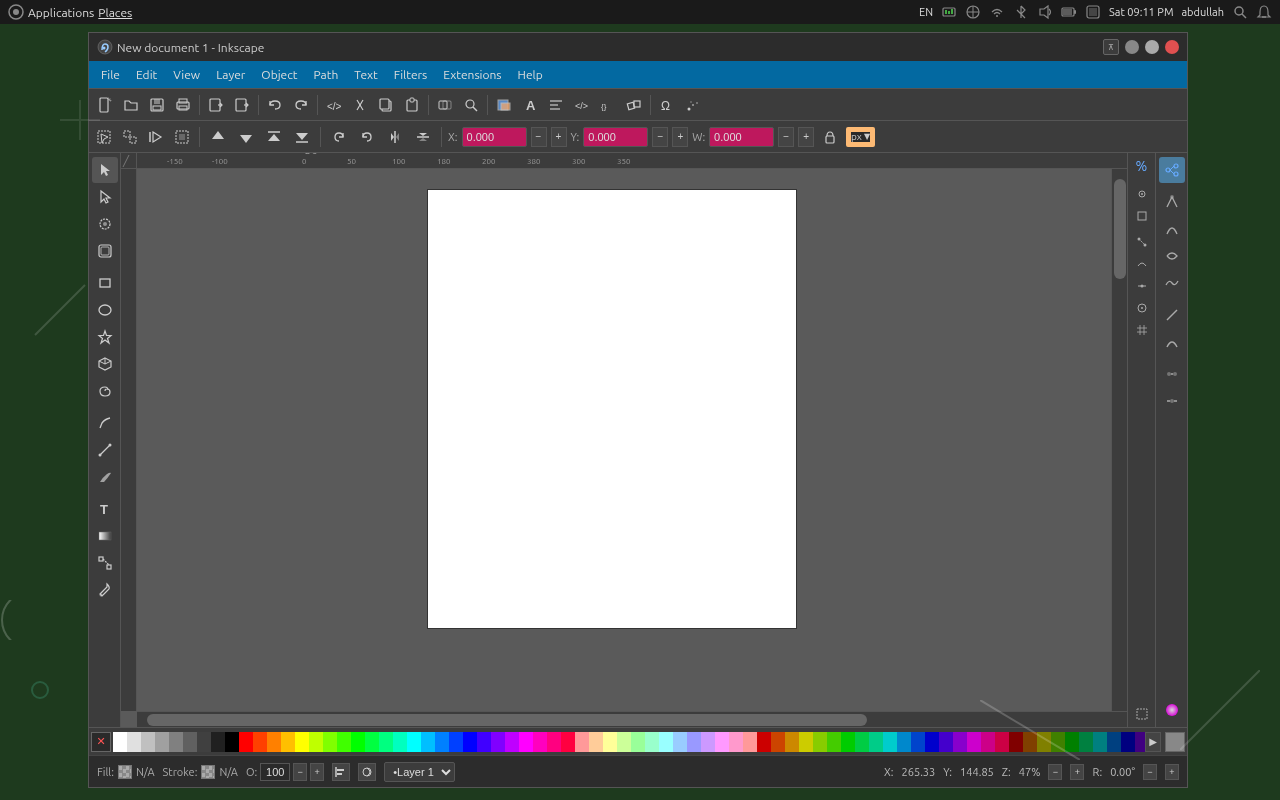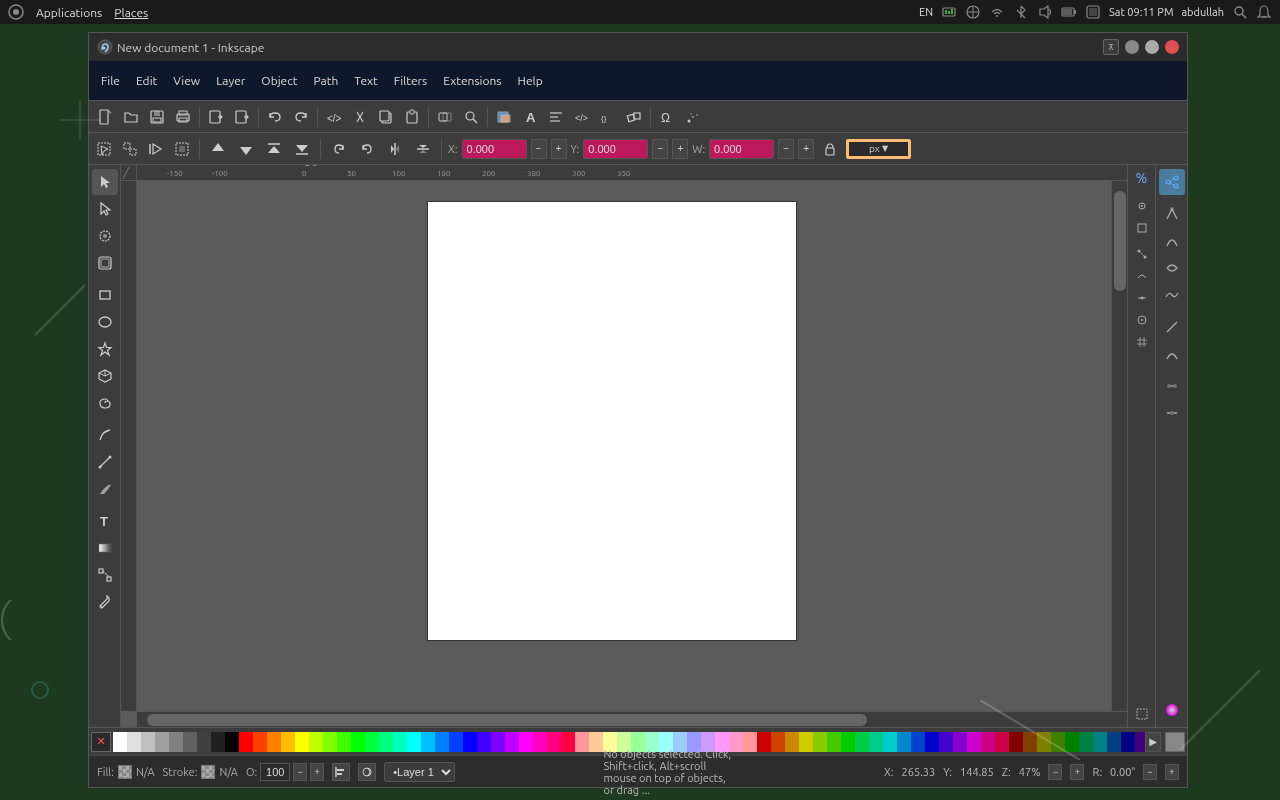--- a/index.html
+++ b/index.html
@@ -4,21 +4,21 @@
   <style>
     * { margin: 0; padding: 0; box-sizing: border-box; }
     body { width: 1280px; height: 800px; background: #2d2d2d; font-family: 'Ubuntu', 'DejaVu Sans', sans-serif; font-size: 12px; color: #e0e0e0; overflow: hidden; position: relative; }
 
     
     .desktop-topbar {
       width: 1280px; height: 24px; background: #1a1a1a;
       display: flex; align-items: center; justify-content: space-between;
       padding: 0 8px; position: absolute; top: 0; left: 0; z-index: 100;
     }
-    .desktop-topbar-left { display: flex; gap: 12px; align-items: center; }
+    .desktop-topbar-left { display: flex; gap: 4px; align-items: center; }
     .desktop-topbar-right { display: flex; gap: 8px; align-items: center; font-size: 11px; }
 
     
     .inkscape-window {
       position: absolute; top: 32px; left: 88px;
       width: 1100px; height: 756px;
       background: #3c3c3c; border: 1px solid #555;
       display: flex; flex-direction: column;
     }
     .window-titlebar {
@@ -29,21 +29,21 @@
     .window-title { font-size: 12px; color: #ccc; }
     .window-controls { display: flex; gap: 6px; align-items: center; }
     .win-btn { width: 14px; height: 14px; border-radius: 50%; border: none; cursor: pointer; }
     .win-btn-min { background: #888; }
     .win-btn-max { background: #aaa; }
     .win-btn-close { background: #e05050; }
     .win-btn-collapse { background: #3c3c3c; border: 1px solid #666; font-size: 8px; color: #aaa; display: flex; align-items: center; justify-content: center; width: 16px; height: 16px; border-radius: 2px; }
 
     
     .menubar {
-      height: 40px; background: #0f172a;
+      height: 28px; background: #0369a1;
       display: flex; align-items: center; padding: 0 4px;
       border-bottom: 1px solid #555; flex-shrink: 0;
     }
     .menu-item {
       padding: 2px 8px; cursor: pointer; border-radius: 3px;
       font-size: 12px; color: #ddd;
     }
 
     
     .toolbar-main {
@@ -565,21 +565,21 @@
     <button class="ctrl-btn">−</button>
     <button class="ctrl-btn">+</button>
 
     <button class="toolbar-btn">
       <svg width="16" height="16" viewBox="0 0 16 16">
           <rect x="4" y="7" width="8" height="7" rx="1" fill="none" stroke="#ccc" stroke-width="1.2"></rect>
           <path d="M5 7 Q5 3 8 3 Q11 3 11 7" fill="none" stroke="#ccc" stroke-width="1.2"></path>
         </svg>
     </button>
 
-    <div style="display:flex; align-items:center; background:#2a2a2a; border:3px solid #fdba74; padding:0 20px; height:20px; border-radius:2px; cursor:pointer; gap:2px;">
+    <div style="display:flex; align-items:center; background:#2a2a2a; border:5px solid #fdba74; padding:0 0; height:20px; border-radius:2px; cursor:pointer; gap:2px;">
       <span style="font-size:10px; color:#ccc;">px</span>
       <span style="font-size:8px; color:#ccc;">▼</span>
     </div>
   </div>
 
   <div class="main-area">
 
     <div class="toolbox-left">
 
       <button class="tool-btn active" title="Selector">
@@ -992,21 +992,20 @@
           <circle cx="6" cy="6" r="4" fill="none" stroke="#ccc" stroke-width="1"></circle>
           <path d="M6 2 Q9 4 9 6 Q9 8 6 10" fill="none" stroke="#ccc" stroke-width="1"></path>
         </svg>
     </button>
 
     <select class="layer-selector">
       <option>•Layer 1</option>
     </select>
     <div style="flex:1;"></div>
 
-    <span class="status-msg">No objects selected. Click, Shift+click, Alt+scroll mouse on top of objects, or drag ...</span>
     <div style="flex:1;"></div>
 
     <div class="status-coords">
       <span>X:</span>
       <span>265.33</span>
       <span>Y:</span>
       <span>144.85</span>
       <span>Z:</span>
       <span>47%</span>
       <button style="width:14px; height:16px; background:#444; border:1px solid #555; color:#ccc; cursor:pointer; font-size:9px;">−</button>

